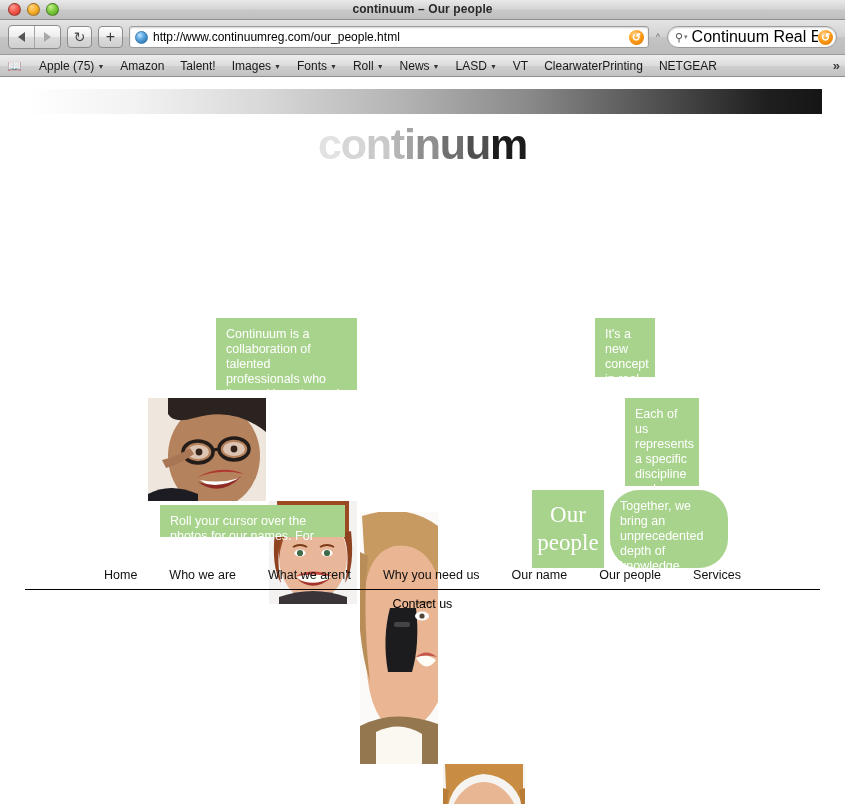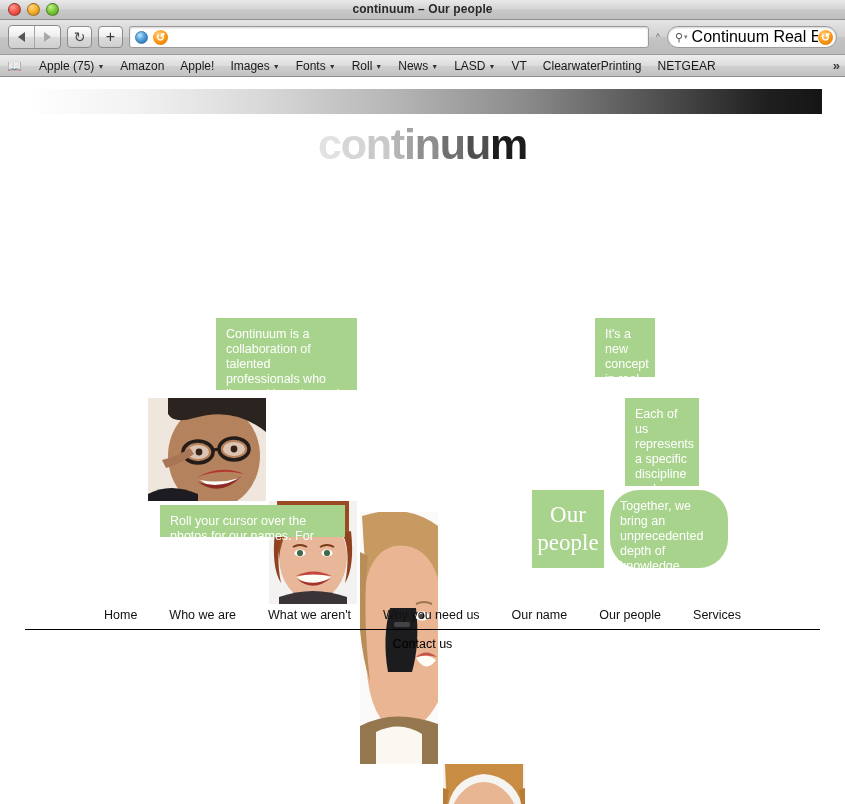--- a/index.html
+++ b/index.html
@@ -261,21 +261,21 @@
     top: 490px;
   }
   .nav-row {
     display: flex;
     justify-content: center;
     gap: 32px;
     font-size: 12.5px;
     color: #111;
     padding-bottom: 7px;
   }
-  .nav-row a { color: #111; text-decoration: none; white-space: nowrap; margin-top: 40px; }
+  .nav-row a { color: #111; text-decoration: none; white-space: nowrap; }
   .hr {
     height: 1px;
     background: #000;
     margin: 0 25px;
   }
   .contact-row {
     text-align: center;
     font-size: 12.5px;
     color: #111;
     padding-top: 7px;
@@ -310,20 +310,21 @@
     <div class="tb-btn">
       <span class="glyph">↻</span>
     </div>
 
     <div class="tb-btn">
       <span class="plus-glyph">+</span>
     </div>
 
     <div class="urlfield">
       <span class="favicon"></span>
+      <span class="url-text" title="http://www.continuumreg.com/our_people.html">http://www.continuumreg.com/our_people.html</span>
       <span class="reload-circ">↺</span>
     </div>
 
     <span class="separator-caret">^</span>
 
     <div class="searchfield">
       <span class="search-mag">⚲</span>
       <span class="search-caret">▾</span>
       <span class="search-text" placeholder="Google">Continuum Real Estate</span>
       <span class="reload-circ">↺</span>
@@ -334,21 +335,21 @@
     <span class="bm-book">📖</span>
 
     <div class="bm-item">
       <span>Apple (75)</span>
       <span class="bm-caret">▼</span>
     </div>
     <div class="bm-item">
       <span>Amazon</span>
     </div>
     <div class="bm-item">
-      <span>Apple!</span>
+      <span>Talent!</span>
     </div>
     <div class="bm-item">
       <span>Images</span>
       <span class="bm-caret">▼</span>
     </div>
     <div class="bm-item">
       <span>Fonts</span>
       <span class="bm-caret">▼</span>
     </div>
     <div class="bm-item">

